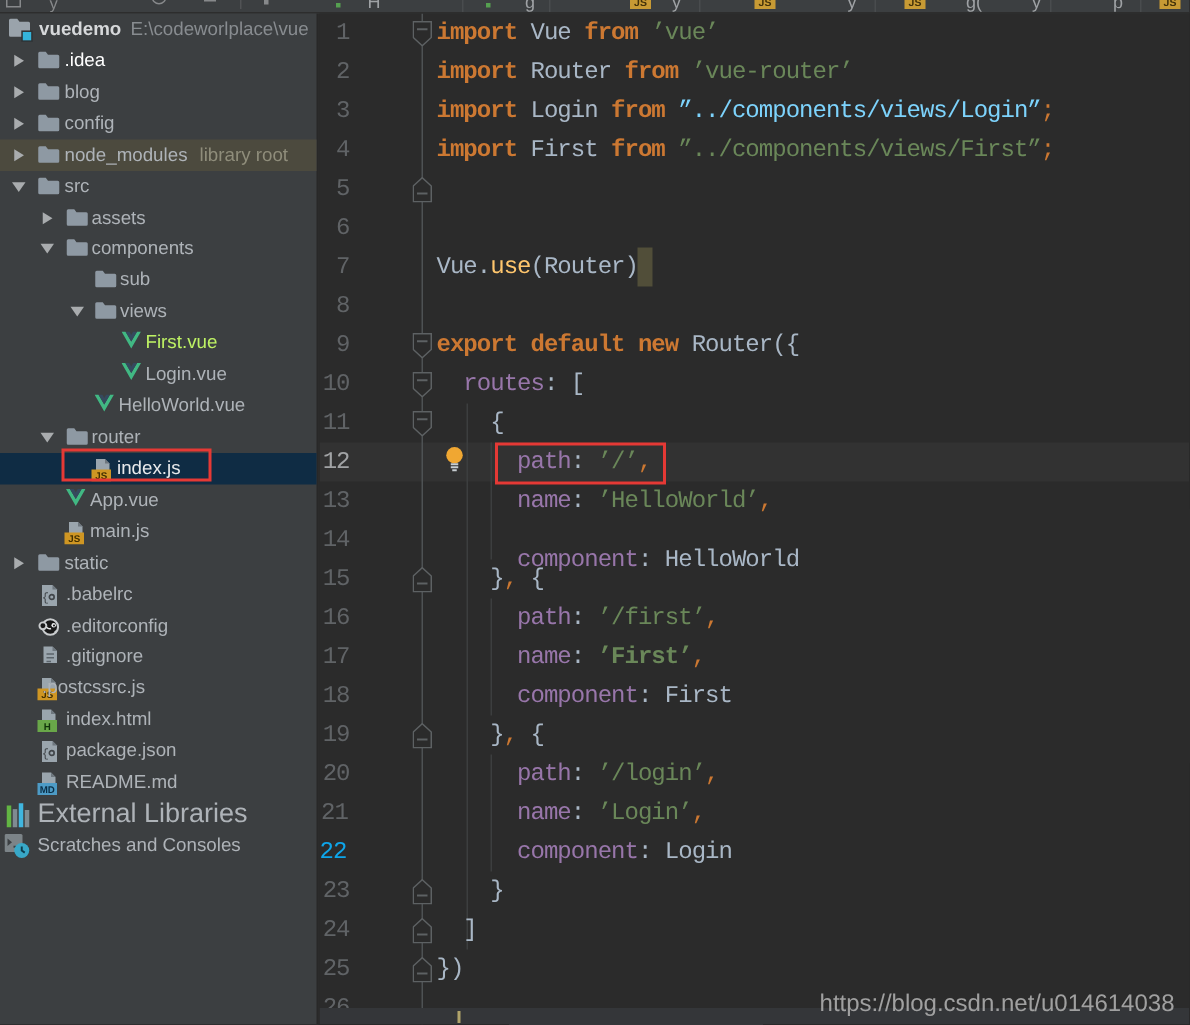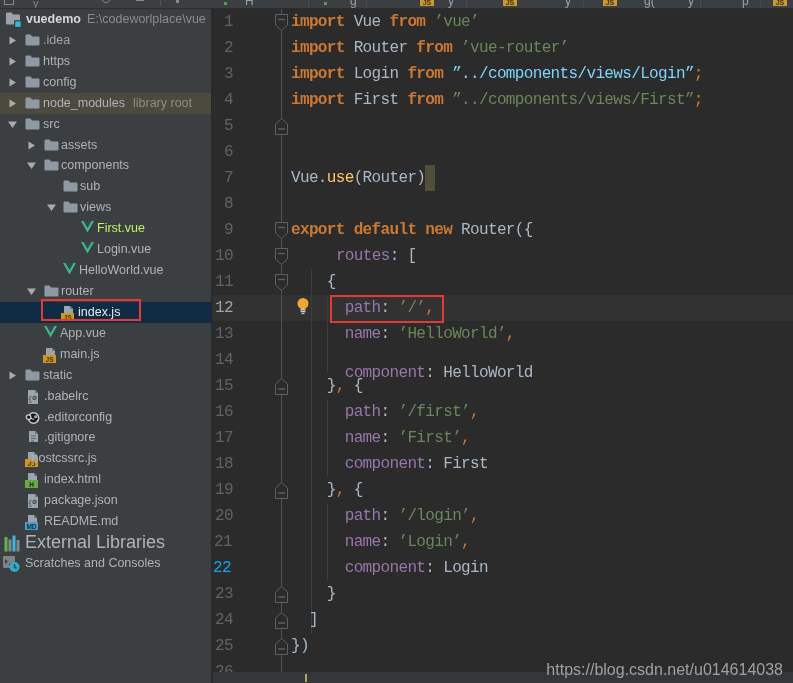--- a/index.html
+++ b/index.html
@@ -39,28 +39,28 @@
         <rect x="8.7" y="8.8" width="6.6" height="6.6" fill="#35b5dc" stroke="#2f3234" stroke-width="1"></rect>
       </svg></div>
 <div class="abs" style="left:26px;top:0.0px;height:20.9px;line-height:20.9px;font-size:12.5px;color:#d6d8da;font-weight:bold;white-space:nowrap">vuedemo</div>
 <div class="abs" style="left:87px;top:0.0px;height:20.9px;line-height:20.9px;font-size:12.5px;color:#888c90;white-space:nowrap">E:\codeworlplace\vue</div>
 <div class="abs" style="left:6.5px;top:25.9px;line-height:0"><svg width="10" height="11" viewBox="0 0 10 11" style="vertical-align:middle">
         <path d="M2.5 1.5 L9 5.5 L2.5 9.5 Z" fill="#a9acae"></path>
       </svg></div>
 <div class="abs" style="left:25px;top:23.9px;line-height:0"><svg width="15" height="13" viewBox="0 0 15 13">
         <path d="M0.5 2.5 a1 1 0 0 1 1-1 h4 l1.5 2 h6.5 a1 1 0 0 1 1 1 v7 a1 1 0 0 1 -1 1 h-12 a1 1 0 0 1 -1-1 Z" fill="#8e99a3"></path>
       </svg></div>
-<div class="abs" style="left:43px;top:20.9px;height:20.9px;line-height:20.9px;font-size:12.5px;color:#a3a3a3;white-space:nowrap">.idea</div>
+<div class="abs" style="left:43px;top:20.9px;height:20.9px;line-height:20.9px;font-size:12.5px;color:#ffffff;white-space:nowrap">.idea</div>
 <div class="abs" style="left:6.5px;top:46.8px;line-height:0"><svg width="10" height="11" viewBox="0 0 10 11" style="vertical-align:middle">
         <path d="M2.5 1.5 L9 5.5 L2.5 9.5 Z" fill="#a9acae"></path>
       </svg></div>
 <div class="abs" style="left:25px;top:44.8px;line-height:0"><svg width="15" height="13" viewBox="0 0 15 13">
         <path d="M0.5 2.5 a1 1 0 0 1 1-1 h4 l1.5 2 h6.5 a1 1 0 0 1 1 1 v7 a1 1 0 0 1 -1 1 h-12 a1 1 0 0 1 -1-1 Z" fill="#8e99a3"></path>
       </svg></div>
-<div class="abs" style="left:43px;top:41.8px;height:20.9px;line-height:20.9px;font-size:12.5px;color:#aeb3b8;white-space:nowrap">https</div>
+<div class="abs" style="left:43px;top:41.8px;height:20.9px;line-height:20.9px;font-size:12.5px;color:#aeb3b8;white-space:nowrap">blog</div>
 <div class="abs" style="left:6.5px;top:67.8px;line-height:0"><svg width="10" height="11" viewBox="0 0 10 11" style="vertical-align:middle">
         <path d="M2.5 1.5 L9 5.5 L2.5 9.5 Z" fill="#a9acae"></path>
       </svg></div>
 <div class="abs" style="left:25px;top:65.8px;line-height:0"><svg width="15" height="13" viewBox="0 0 15 13">
         <path d="M0.5 2.5 a1 1 0 0 1 1-1 h4 l1.5 2 h6.5 a1 1 0 0 1 1 1 v7 a1 1 0 0 1 -1 1 h-12 a1 1 0 0 1 -1-1 Z" fill="#8e99a3"></path>
       </svg></div>
 <div class="abs" style="left:43px;top:62.8px;height:20.9px;line-height:20.9px;font-size:12.5px;color:#aeb3b8;white-space:nowrap">config</div>
 <div class="abs" style="left:0;top:83.7px;width:212px;height:20.9px;background:#4c4a3e"></div>
 <div class="abs" style="left:6.5px;top:88.7px;line-height:0"><svg width="10" height="11" viewBox="0 0 10 11" style="vertical-align:middle">
         <path d="M2.5 1.5 L9 5.5 L2.5 9.5 Z" fill="#a9acae"></path>
@@ -296,28 +296,28 @@
         <line x1="3" y1="11" x2="10" y2="11" stroke="#5d6163" stroke-width="1.4"></line>
       </svg></div>
 <div class="abs code" style="left:78.0px;top:0px;"><span style="color:#CC7832;font-weight:bold;">import</span><span style="color:#A9B7C6;"> Vue </span><span style="color:#CC7832;font-weight:bold;">from</span><span style="color:#A9B7C6;"> </span><span style="color:#6A8759;">’vue’</span></div>
 <div class="abs code" style="left:78.0px;top:26px;"><span style="color:#CC7832;font-weight:bold;">import</span><span style="color:#A9B7C6;"> Router </span><span style="color:#CC7832;font-weight:bold;">from</span><span style="color:#A9B7C6;"> </span><span style="color:#6A8759;">’vue-router’</span></div>
 <div class="abs code" style="left:78.0px;top:52px;"><span style="color:#CC7832;font-weight:bold;">import</span><span style="color:#A9B7C6;"> Login </span><span style="color:#CC7832;font-weight:bold;">from</span><span style="color:#A9B7C6;"> </span><span style="color:#7dd3fc;">”../components/views/Login”</span><span style="color:#CC7832;">;</span></div>
 <div class="abs code" style="left:78.0px;top:78px;"><span style="color:#CC7832;font-weight:bold;">import</span><span style="color:#A9B7C6;"> First </span><span style="color:#CC7832;font-weight:bold;">from</span><span style="color:#A9B7C6;"> </span><span style="color:#6A8759;">”../components/views/First”</span><span style="color:#CC7832;">;</span></div>
 <div class="abs code" style="left:78.0px;top:130px;"></div>
 <div class="abs code" style="left:78.0px;top:156px;"><span style="color:#A9B7C6;">Vue.</span><span style="color:#FFC66D;">use</span><span style="color:#A9B7C6;">(Router)</span></div>
 <div class="abs code" style="left:78.0px;top:182px;"></div>
 <div class="abs code" style="left:78.0px;top:208px;"><span style="color:#CC7832;font-weight:bold;">export</span><span style="color:#A9B7C6;"> </span><span style="color:#CC7832;font-weight:bold;">default</span><span style="color:#A9B7C6;"> </span><span style="color:#CC7832;font-weight:bold;">new</span><span style="color:#A9B7C6;"> Router({</span></div>
-<div class="abs code" style="left:78.0px;top:234px;"><span style="color:#A9B7C6;">  </span><span style="color:#9876AA;margin-left:27px;">routes</span><span style="color:#A9B7C6;">: [</span></div>
+<div class="abs code" style="left:78.0px;top:234px;"><span style="color:#A9B7C6;">  </span><span style="color:#9876AA;">routes</span><span style="color:#A9B7C6;">: [</span></div>
 <div class="abs code" style="left:78.0px;top:260px;"><span style="color:#A9B7C6;">    {</span></div>
 <div class="abs code" style="left:78.0px;top:286px;"><span style="color:#A9B7C6;">      </span><span style="color:#9876AA;">path</span><span style="color:#A9B7C6;">: </span><span style="color:#6A8759;">’/’</span><span style="color:#CC7832;">,</span></div>
 <div class="abs code" style="left:78.0px;top:312px;"><span style="color:#A9B7C6;">      </span><span style="color:#9876AA;">name</span><span style="color:#A9B7C6;">: </span><span style="color:#6A8759;">’HelloWorld’</span><span style="color:#CC7832;">,</span></div>
 <div class="abs code" style="left:78.0px;top:338px;margin-top:13px;"><span style="color:#A9B7C6;">      </span><span style="color:#9876AA;">component</span><span style="color:#A9B7C6;">: HelloWorld</span></div>
 <div class="abs code" style="left:78.0px;top:364px;"><span style="color:#A9B7C6;">    }</span><span style="color:#CC7832;">,</span><span style="color:#A9B7C6;"> {</span></div>
 <div class="abs code" style="left:78.0px;top:390px;"><span style="color:#A9B7C6;">      </span><span style="color:#9876AA;">path</span><span style="color:#A9B7C6;">: </span><span style="color:#6A8759;">’/first’</span><span style="color:#CC7832;">,</span></div>
-<div class="abs code" style="left:78.0px;top:416px;"><span style="color:#A9B7C6;">      </span><span style="color:#9876AA;">name</span><span style="color:#A9B7C6;">: </span><span style="color:#6A8759;">’First’</span><span style="color:#CC7832;">,</span></div>
+<div class="abs code" style="left:78.0px;top:416px;"><span style="color:#A9B7C6;">      </span><span style="color:#9876AA;">name</span><span style="color:#A9B7C6;">: </span><span style="color:#6A8759;font-weight:bold;">’First’</span><span style="color:#CC7832;">,</span></div>
 <div class="abs code" style="left:78.0px;top:442px;"><span style="color:#A9B7C6;">      </span><span style="color:#9876AA;">component</span><span style="color:#A9B7C6;">: First</span></div>
 <div class="abs code" style="left:78.0px;top:468px;"><span style="color:#A9B7C6;">    }</span><span style="color:#CC7832;">,</span><span style="color:#A9B7C6;"> {</span></div>
 <div class="abs code" style="left:78.0px;top:494px;"><span style="color:#A9B7C6;">      </span><span style="color:#9876AA;">path</span><span style="color:#A9B7C6;">: </span><span style="color:#6A8759;">’/login’</span><span style="color:#CC7832;">,</span></div>
 <div class="abs code" style="left:78.0px;top:520px;"><span style="color:#A9B7C6;">      </span><span style="color:#9876AA;">name</span><span style="color:#A9B7C6;">: </span><span style="color:#6A8759;">’Login’</span><span style="color:#CC7832;">,</span></div>
 <div class="abs code" style="left:78.0px;top:546px;"><span style="color:#A9B7C6;">      </span><span style="color:#9876AA;">component</span><span style="color:#A9B7C6;">: Login</span></div>
 <div class="abs code" style="left:78.0px;top:572px;"><span style="color:#A9B7C6;">    }</span></div>
 <div class="abs code" style="left:78.0px;top:598px;"><span style="color:#A9B7C6;">  ]</span></div>
 <div class="abs code" style="left:78.0px;top:624px;"><span style="color:#A9B7C6;">})</span></div>
 <div class="abs" style="left:212px;top:156px;width:10px;height:26px;background:#514e39"></div>
 <div class="abs" style="left:83px;top:288px;line-height:0"><svg width="14" height="18" viewBox="0 0 14 18">

